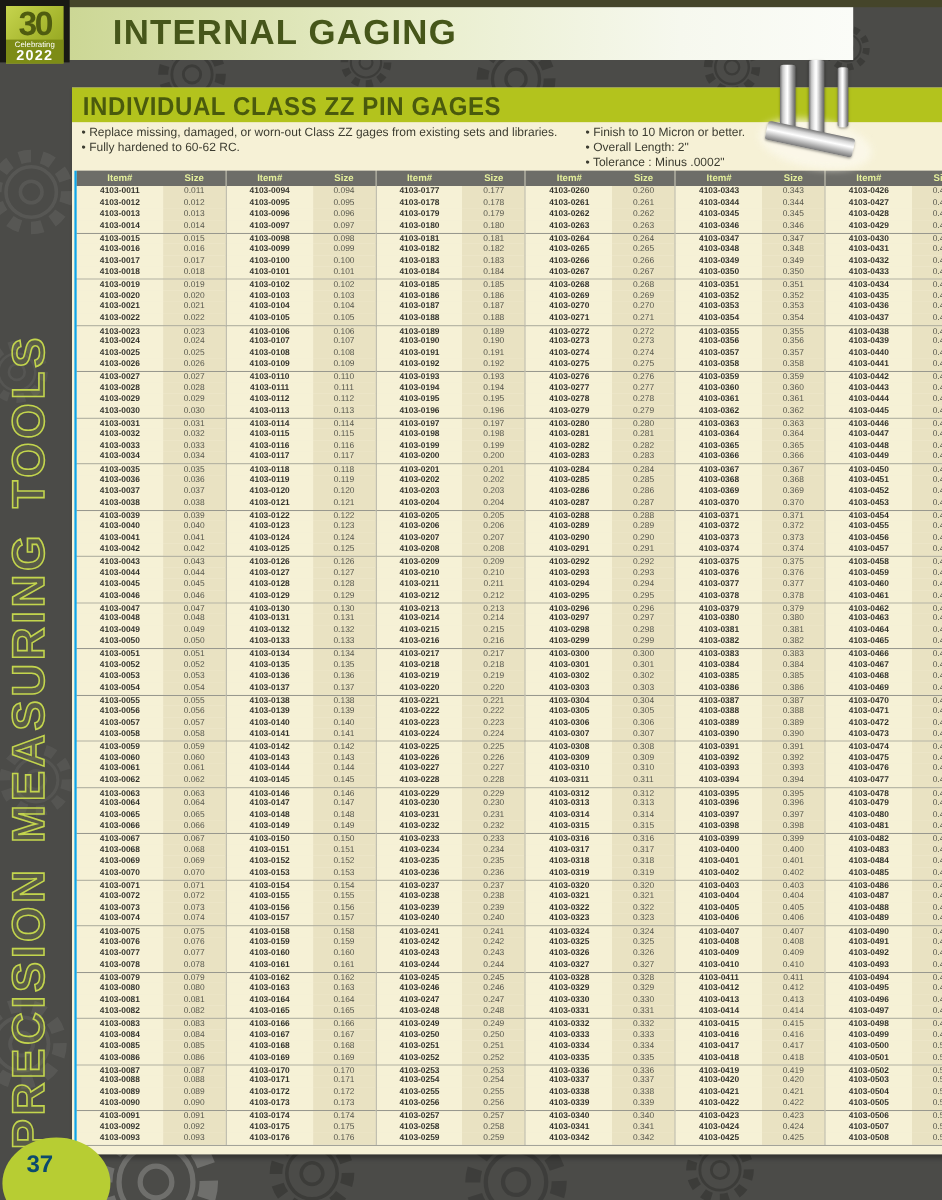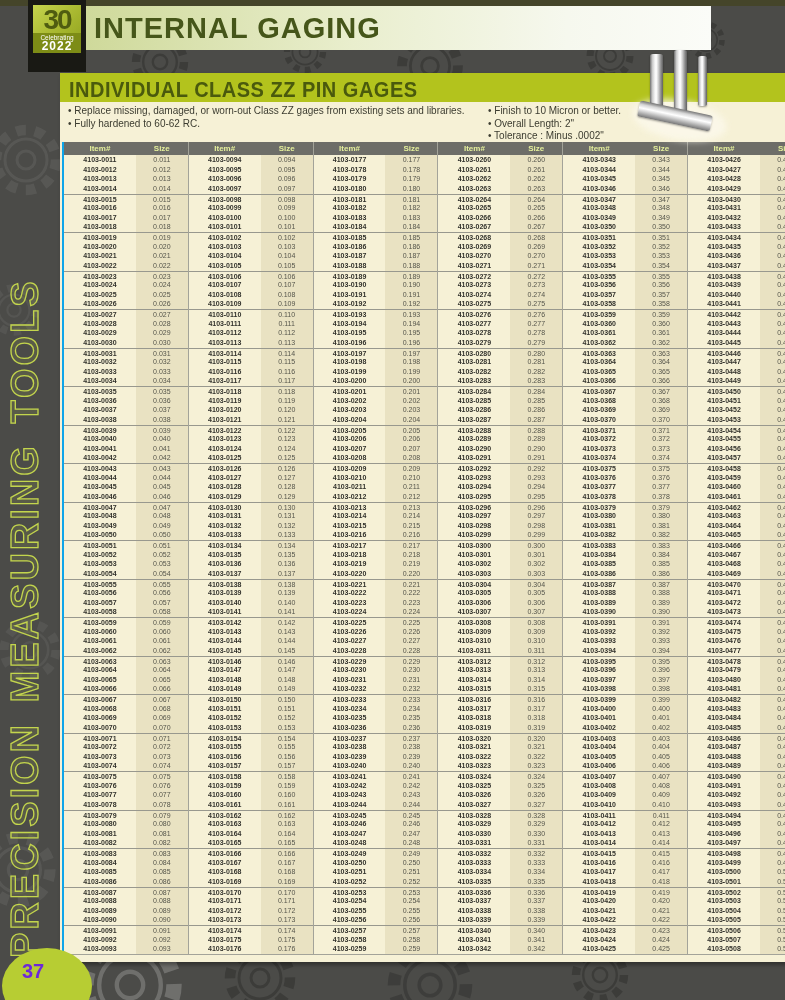--- a/index.html
+++ b/index.html
@@ -5,21 +5,21 @@
   html,body{margin:0;padding:0;background:#4b4b48;}
   .page{position:relative;width:785px;height:1000px;overflow:hidden;background:#4b4b48;
         font-family:"Liberation Sans",sans-serif;}
   
   .gears{position:absolute;left:0;top:0;width:785px;height:1000px;z-index:0;}
   
   .top-strip{position:absolute;left:0;top:0;width:785px;height:6px;background:#45452a;z-index:3;}
   .header-band{position:absolute;left:58px;top:6px;width:653px;height:44px;z-index:3;
         background:linear-gradient(90deg,#ccd795 0%,#e9eecd 45%,#f6f8ee 78%,#fbfcf8 100%);}
   .header-band h1{margin:0;padding:6px 0 0 36px;font-size:29px;font-weight:bold;color:#46561a;letter-spacing:1px;}
-  .logo{position:absolute;left:0;top:0;width:58px;height:72px;background:#191914;z-index:4;margin-left:28px;}
+  .logo{position:absolute;left:0;top:0;width:58px;height:52px;background:#191914;z-index:4;}
   .logo-box{position:absolute;left:5px;top:5px;width:48px;height:48px;
         background:linear-gradient(135deg,#c6d44e 0%,#a6b62e 55%,#8da01c 100%);overflow:hidden;}
   .logo-30{font-size:28px;font-weight:bold;color:#4f5c10;text-align:center;line-height:30px;letter-spacing:-2px;}
   .logo-band{position:absolute;left:0;bottom:0;width:100%;background:#7d8c16;text-align:center;padding:1px 0;}
   .logo-small{display:block;font-size:6.5px;color:#ffffff;line-height:7px;}
   .logo-year{display:block;font-size:12px;font-weight:bold;color:#ffffff;line-height:11px;letter-spacing:1px;}
   
   .panel{position:absolute;left:60px;top:73px;width:755px;height:889px;z-index:2;background:#f6f1d6;
         box-shadow:2px 3px 4px rgba(0,0,0,0.35);}
   .green-bar{height:29px;background:#b3c31d;}
@@ -47,21 +47,21 @@
   .cs{display:block;width:42%;background:#e9e2c2;font-size:7px;color:#55554b;
       text-align:center;line-height:9.5px;white-space:nowrap;}
   
   .side-text{position:absolute;left:4px;top:378px;height:580px;z-index:3;
       writing-mode:vertical-rl;transform:rotate(180deg);
       font-size:38px;font-weight:bold;letter-spacing:3px;word-spacing:6px;
       color:rgba(195,213,77,0.12);-webkit-text-stroke:1.3px #c3d54d;white-space:nowrap;}
   
   .page-badge{position:absolute;left:2px;top:948px;width:90px;height:76px;border-radius:50%;
       background:#b7cd33;z-index:4;}
-  .page-badge span{position:absolute;left:20px;top:12px;font-size:20px;font-weight:bold;color:#6d28d9;}
+  .page-badge span{position:absolute;left:20px;top:12px;font-size:20px;font-weight:bold;color:#0c4a6e;}
   
   .pins{position:absolute;left:632px;top:50px;width:150px;height:96px;z-index:5;}
   .pin{position:absolute;background:linear-gradient(90deg,#6f6f6f 0%,#c9c9c9 18%,#f5f5f5 38%,#ffffff 48%,
        #d8d8d8 62%,#8a8a8a 85%,#606060 100%);border-radius:3px/2px;box-shadow:0 1px 2px rgba(0,0,0,0.35);}
   .pin.v1{left:18px;top:4px;width:13px;height:58px;}
   .pin.v2{left:42px;top:0px;width:13px;height:63px;}
   .pin.v3{left:66px;top:6px;width:9px;height:50px;}
   .pin.h1{left:6px;top:58px;width:74px;height:16px;transform:rotate(12deg);
        background:linear-gradient(180deg,#777 0%,#d5d5d5 22%,#ffffff 45%,#cfcfcf 65%,#777 100%);}
   .pin-glow{position:absolute;left:0px;top:50px;width:95px;height:40px;border-radius:50%;

